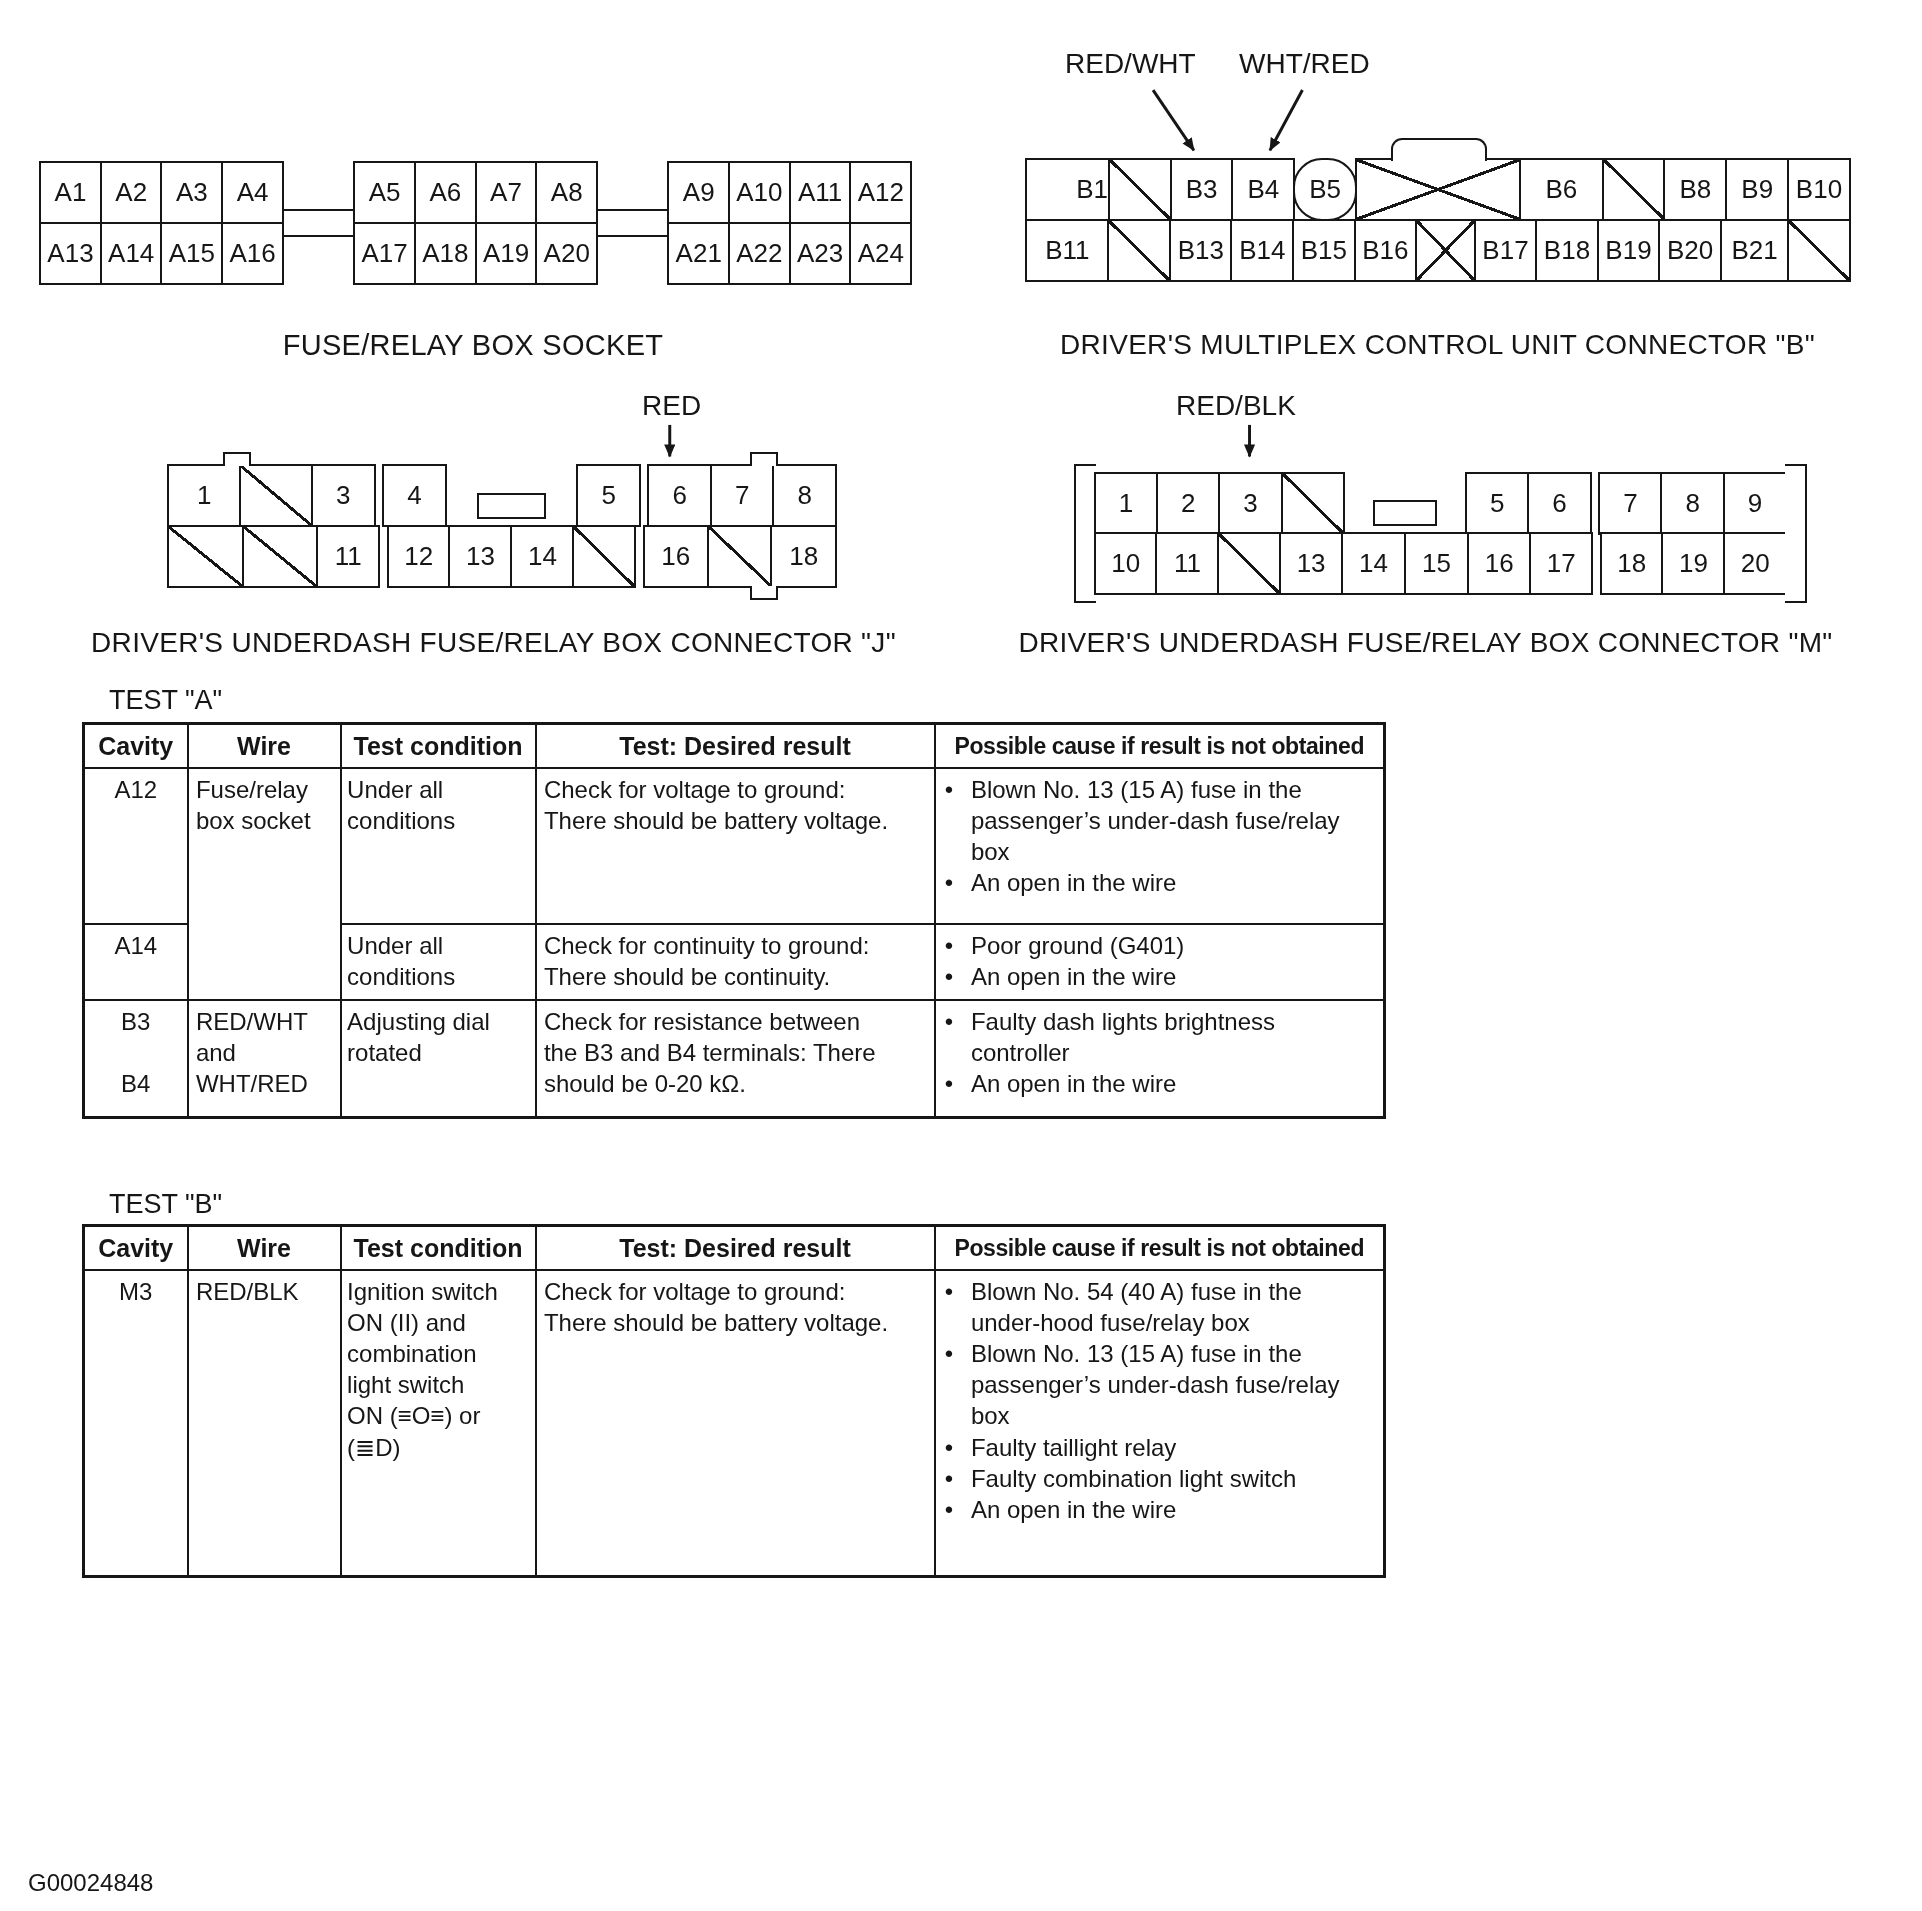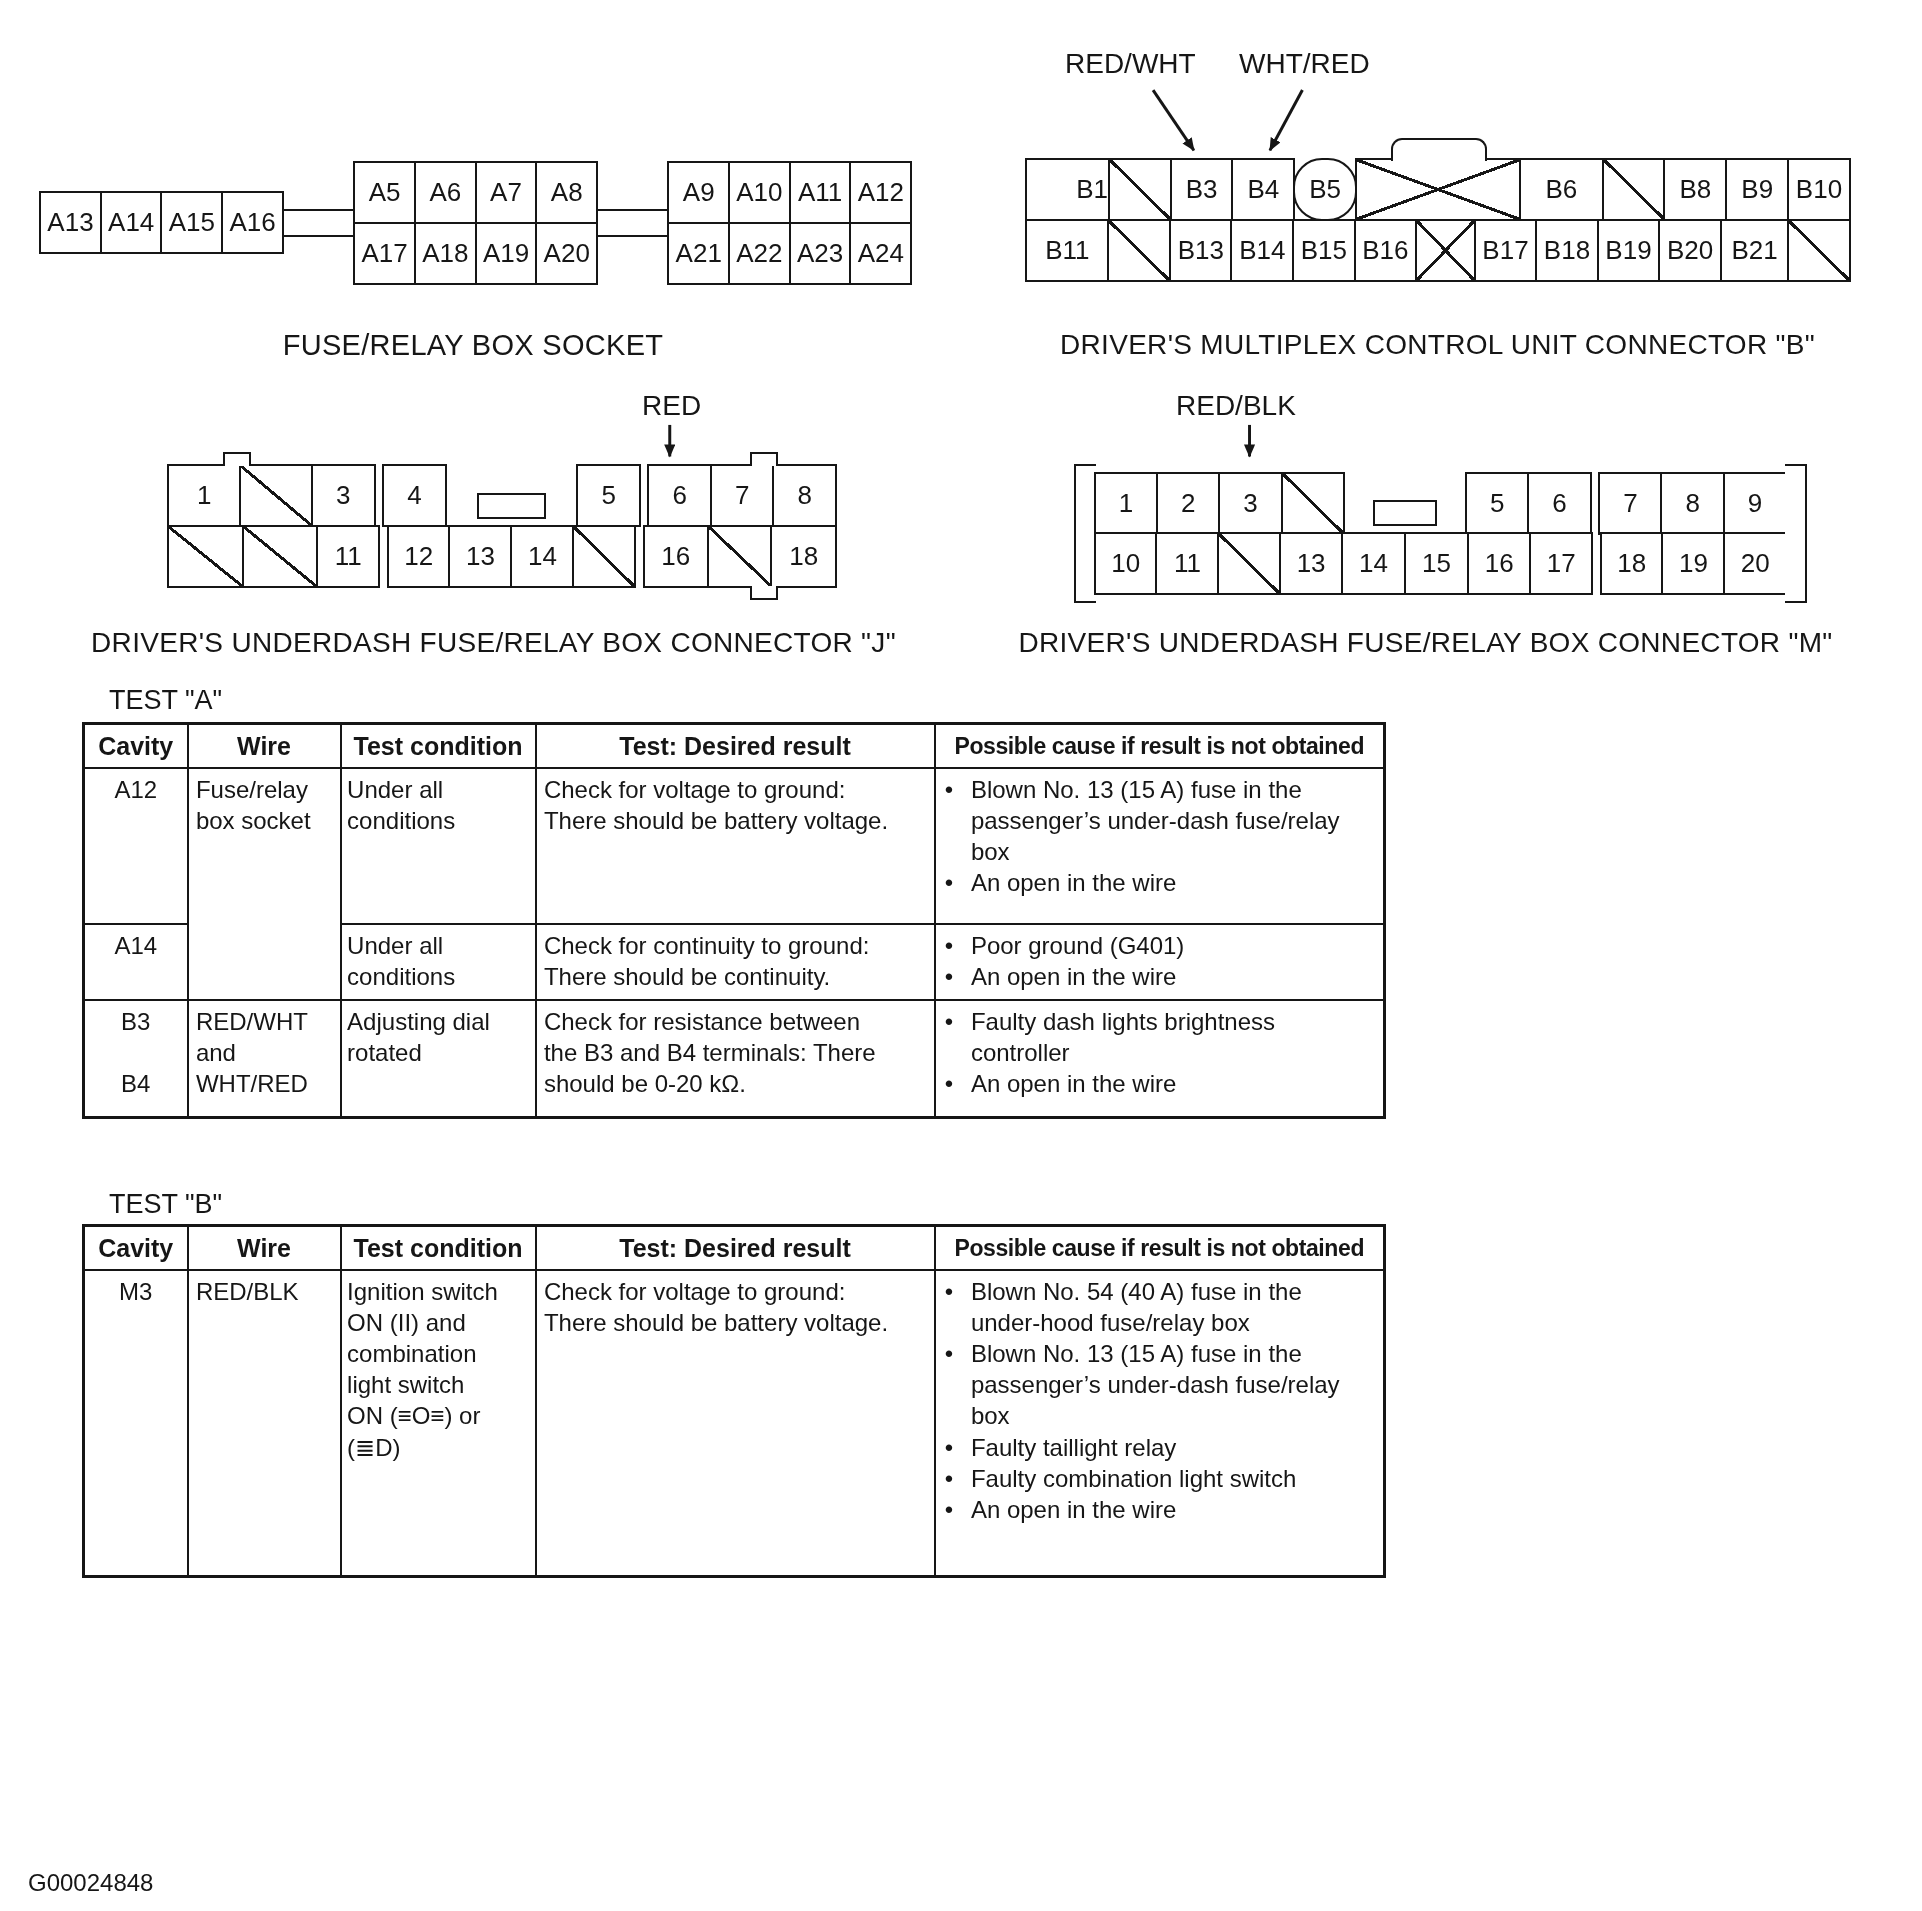--- a/index.html
+++ b/index.html
@@ -86,20 +86,34 @@
   .bullet .dot { flex: 0 0 28px; padding-left: 1.9px; }
   .bullet .btxt { flex: 1; }
 </style>
 </head>
 <body>
 
 <div class="page">
 
   <div id="connA">
       <div class="ablock">
+        <div class="cellrow">
+          <div class="cell acell">
+            <span class="pin-num">A1</span>
+          </div>
+          <div class="cell acell">
+            <span class="pin-num">A2</span>
+          </div>
+          <div class="cell acell">
+            <span class="pin-num">A3</span>
+          </div>
+          <div class="cell acell">
+            <span class="pin-num">A4</span>
+          </div>
+        </div>
         <div class="cellrow">
           <div class="cell acell">
             <span class="pin-num">A13</span>
           </div>
           <div class="cell acell">
             <span class="pin-num">A14</span>
           </div>
           <div class="cell acell">
             <span class="pin-num">A15</span>
           </div>

